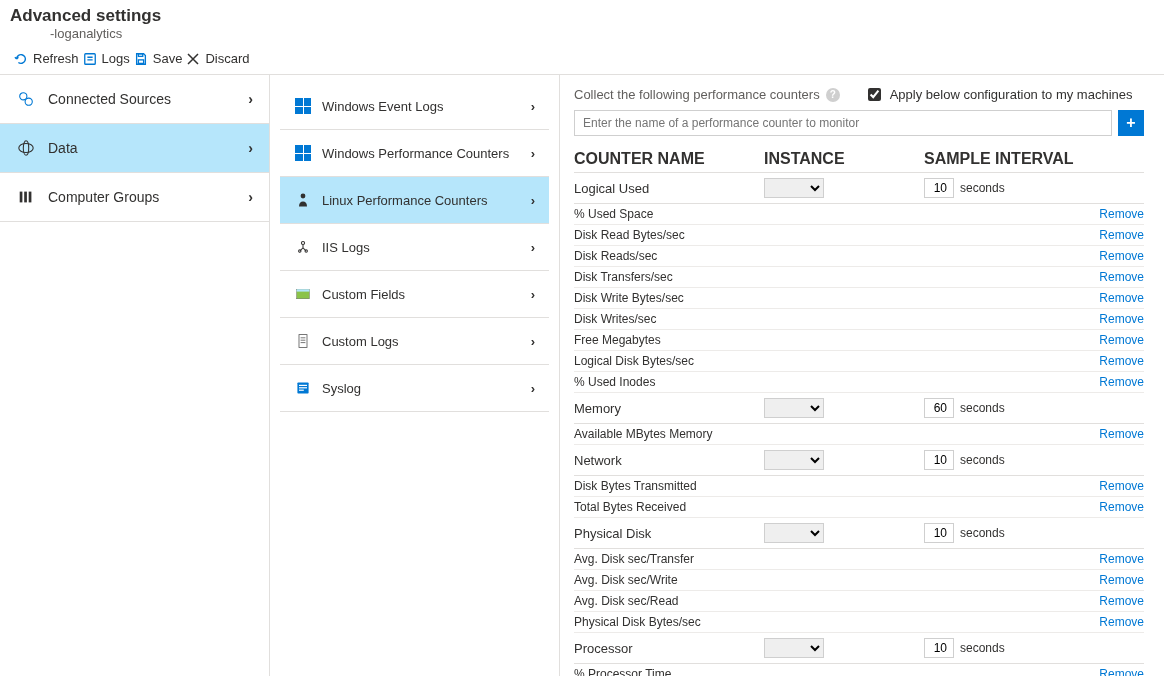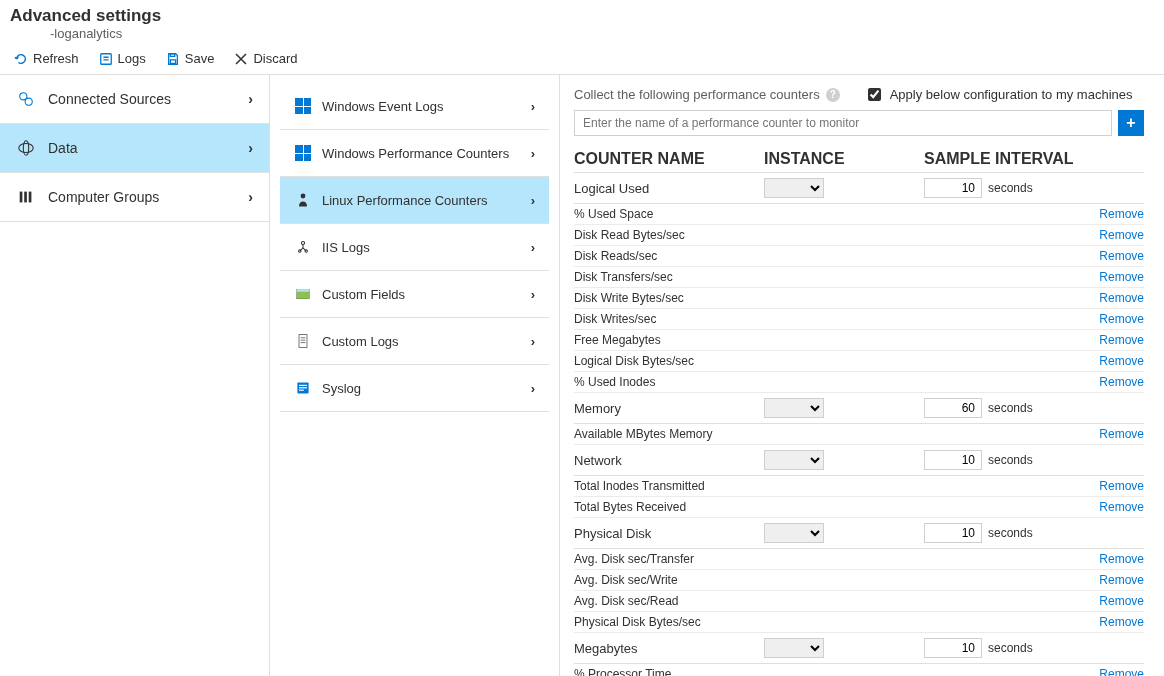--- a/index.html
+++ b/index.html
@@ -19,21 +19,21 @@
     font-weight: 600;
     margin: 0;
   }
   .header .sub {
     font-size: 13px;
     color: #605e5c;
     margin-left: 40px;
   }
   .toolbar {
     display: flex;
-    gap: 20px;
+    gap: 4px;
     padding: 8px 14px;
     border-bottom: 1px solid #e1dfdd;
     align-items: center;
   }
   .toolbar-btn {
     display: inline-flex;
     align-items: center;
     gap: 5px;
     font-size: 13px;
     color: #323130;
@@ -121,21 +121,21 @@
   .c-int  { flex:1; }
   .group-row {
     display:flex; align-items:center; padding:5px 0; border-bottom:1px solid #e1dfdd;
     font-size:13px;
   }
   .group-row .c-name { color:#323130; }
   .inst-select {
     width:60px; height:20px; border:1px solid #cfcfcf; font-size:11px;
   }
   .int-input {
-    width:58px; height:20px; border:1px solid #cfcfcf; font-size:12px; text-align:right;
+    width:30px; height:20px; border:1px solid #cfcfcf; font-size:12px; text-align:right;
     padding-right:6px;
   }
   .sec-label { font-size:12px; color:#323130; margin-left:6px;}
   .counter-row {
     display:flex; align-items:center; padding:3px 0; border-bottom:1px solid #edebe9;
     font-size:12px; justify-content:space-between;
   }
   .counter-row .lbl { color:#323130; }
   .remove-link { color:#0078d4; cursor:pointer; font-size:12px;}
   
@@ -380,21 +380,21 @@
         <div class="counter-row">
           <span class="lbl">Available MBytes Memory</span>
           <span class="remove-link">Remove</span>
         </div>
         <div class="group-row">
           <div class="c-name">Network</div>
           <div class="c-inst"><select class="inst-select"><option></option></select></div>
           <div class="c-int"><input class="int-input" value="10" style=""><span class="sec-label">seconds</span></div>
         </div>
         <div class="counter-row">
-          <span class="lbl">Total Inodes Transmitted</span>
+          <span class="lbl">Disk Bytes Transmitted</span>
           <span class="remove-link">Remove</span>
         </div>
         <div class="counter-row">
           <span class="lbl">Total Bytes Received</span>
           <span class="remove-link">Remove</span>
         </div>
         <div class="group-row">
           <div class="c-name">Physical Disk</div>
           <div class="c-inst"><select class="inst-select"><option></option></select></div>
           <div class="c-int"><input class="int-input" value="10" style=""><span class="sec-label">seconds</span></div>
@@ -409,21 +409,21 @@
         </div>
         <div class="counter-row">
           <span class="lbl">Avg. Disk sec/Read</span>
           <span class="remove-link">Remove</span>
         </div>
         <div class="counter-row">
           <span class="lbl">Physical Disk Bytes/sec</span>
           <span class="remove-link">Remove</span>
         </div>
         <div class="group-row">
-          <div class="c-name">Megabytes</div>
+          <div class="c-name">Processor</div>
           <div class="c-inst"><select class="inst-select"><option></option></select></div>
           <div class="c-int"><input class="int-input" value="10" style=""><span class="sec-label">seconds</span></div>
         </div>
         <div class="counter-row">
           <span class="lbl">% Processor Time</span>
           <span class="remove-link">Remove</span>
         </div>
       </div>
 
   </div>

